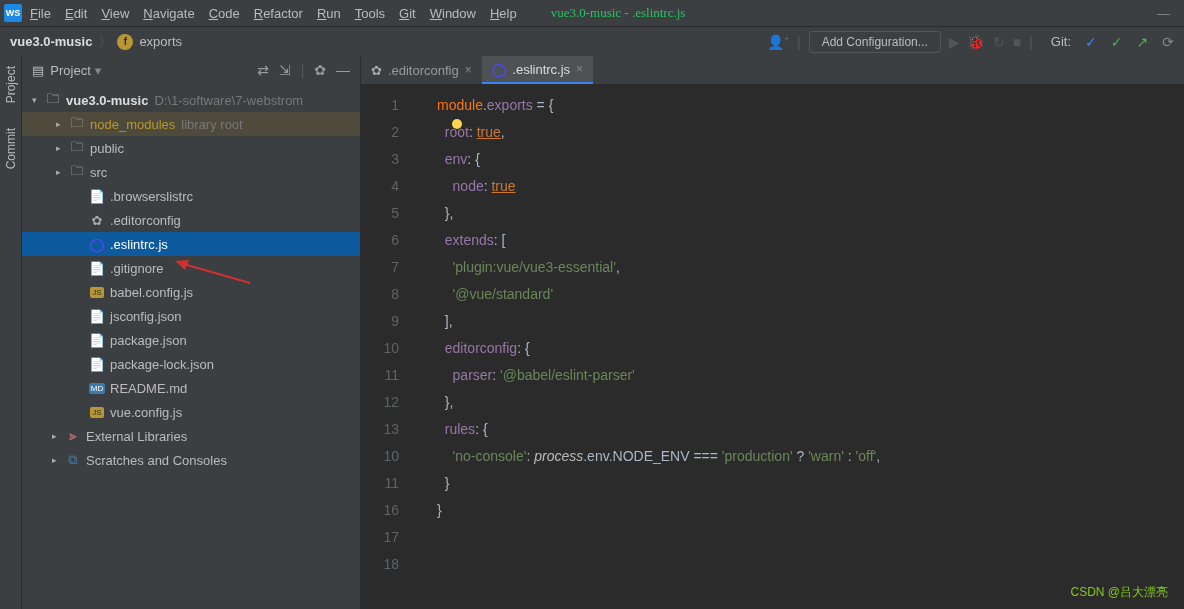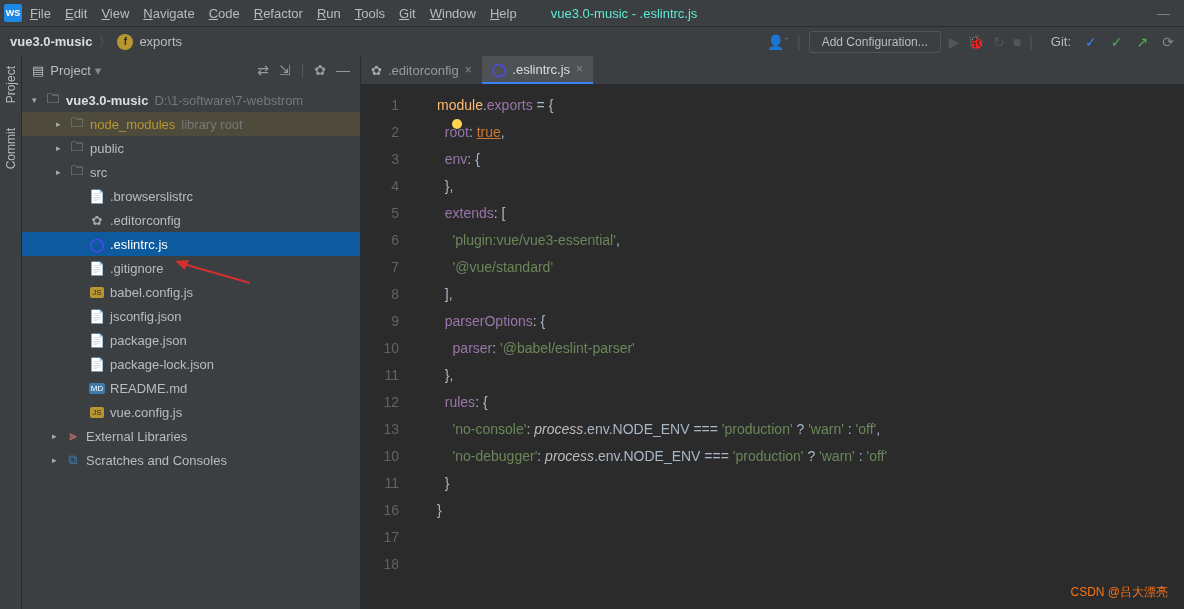--- a/index.html
+++ b/index.html
@@ -1,21 +1,21 @@
 <!DOCTYPE html>
 <html><head>
 <meta charset="utf-8">
 <style>
 * { margin:0; padding:0; box-sizing:border-box; font-family:"Segoe UI",Arial,sans-serif; }
 body { background:#2b2b2b; color:#bbb; width:1184px; height:609px; overflow:hidden; position:relative; }
 .menubar { height:26px; background:#3c3f41; display:flex; align-items:center; padding:0 4px; font-size:13px; color:#bbb; }
 .menubar .ws { width:18px; height:18px; background:#1e88e5; color:#fff; font-size:9px; font-weight:bold; display:flex; align-items:center; justify-content:center; border-radius:2px; margin-right:8px; }
 .menubar .mi { margin-right:14px; cursor:pointer; }
 .menubar .mi u { text-decoration:underline; }
-.menubar .title { color:#5eead4; margin-left:20px; }
+.menubar .title { color:#22c55e; margin-left:20px;font-family:Liberation Serif, serif; }
 .menubar .wc { margin-left:auto; display:flex; gap:18px; color:#888; padding-right:10px; }
 .navbar { height:30px; background:#3c3f41; border-top:1px solid #2b2b2b; display:flex; align-items:center; padding:0 10px; font-size:13px; }
 .navbar .bc { display:flex; align-items:center; gap:6px; }
 .navbar .sep { color:#666; }
 .navbar .fcirc { width:16px; height:16px; border-radius:50%; background:#b89732; color:#2b2b2b; font-size:10px; font-weight:bold; display:flex; align-items:center; justify-content:center; }
 .navbar .right { margin-left:auto; display:flex; align-items:center; gap:8px; }
 .navbar .btn { border:1px solid #555; padding:3px 12px; border-radius:3px; color:#bbb; font-size:12px; cursor:pointer; }
 .navbar .icon { color:#666; font-size:14px; cursor:pointer; }
 .navbar .git { color:#bbb; margin-left:10px; }
 .navbar .gi { margin-left:6px; font-size:14px; }
@@ -43,24 +43,24 @@
 .tab.active { background:#4e5254; color:#ddd; border-bottom:2px solid #3b82f6; }
 .tab .close { color:#888; font-size:12px; }
 .code { flex:1; display:flex; font-family:"Consolas","Menlo",monospace; font-size:14px; line-height:27px; }
 .gutter { width:48px; text-align:right; padding:8px 10px 0 0; color:#606366; }
 .foldg { width:20px; color:#555; font-size:11px; padding-top:8px; text-align:center; }
 .src { padding:8px 0 0 8px; position:relative; }
 .src .ln { height:27px; white-space:pre; }
 .kw { color:#cc7832;text-decoration:underline; }
 .str { color:#6a8759; }
 .prop { color:#9876aa; }
-.id { color:#fdba74; }
+.id { color:#f97316; }
 .it { font-style:italic; color:#bbb; }
 .op { color:#a9b7c6; }
-.wm { position:absolute; right:16px; bottom:8px; color:#f97316; font-size:12px; }
+.wm { position:absolute; right:16px; bottom:8px; color:#84cc16; font-size:12px; }
 .arrow { position:absolute; left:175px; top:258px; pointer-events:none; }
 .bulb { position:absolute; width:10px; height:10px; background:#ffd54f; border-radius:50%; left:23px; top:35px; }
 </style>
 </head>
 <body>
 
 <div class="menubar">
   <div class="ws">WS</div>
   <span id="menu-items"><span class="mi"><u>F</u>ile</span><span class="mi"><u>E</u>dit</span><span class="mi"><u>V</u>iew</span><span class="mi"><u>N</u>avigate</span><span class="mi"><u>C</u>ode</span><span class="mi"><u>R</u>efactor</span><span class="mi"><u>R</u>un</span><span class="mi"><u>T</u>ools</span><span class="mi"><u>G</u>it</span><span class="mi"><u>W</u>indow</span><span class="mi"><u>H</u>elp</span></span>
   <span class="title">vue3.0-music - .eslintrc.js</span>
@@ -223,31 +223,31 @@
           <div style="height: 27px;">&nbsp;</div>
           <div style="height: 27px;">&nbsp;</div>
           <div style="height: 27px;">&nbsp;</div>
           <div style="height: 27px;">&nbsp;</div>
         </div>
       <div class="src" id="src">
         <div class="bulb"></div>
       <div class="ln"><span class="id">module</span><span class="op">.</span><span class="prop">exports</span><span class="op"> = {</span></div>
           <div class="ln"><span class="prop">  root</span><span class="op">: </span><span class="kw">true</span><span class="op">,</span></div>
           <div class="ln"><span class="prop">  env</span><span class="op">: {</span></div>
+          <div class="ln"><span class="prop">    node</span><span class="op">: </span><span class="kw">true</span></div>
           <div class="ln"><span class="op">  },</span></div>
           <div class="ln"><span class="prop">  extends</span><span class="op">: [</span></div>
           <div class="ln"><span class="str">    'plugin:vue/vue3-essential'</span><span class="op">,</span></div>
           <div class="ln"><span class="str">    '@vue/standard'</span></div>
           <div class="ln"><span class="op">  ],</span></div>
-          <div class="ln"><span class="prop">  parserOptions</span><span class="op">: {</span></div>
+          <div class="ln"><span class="prop">  editorconfig</span><span class="op">: {</span></div>
           <div class="ln"><span class="prop">    parser</span><span class="op">: </span><span class="str">'@babel/eslint-parser'</span></div>
           <div class="ln"><span class="op">  },</span></div>
           <div class="ln"><span class="prop">  rules</span><span class="op">: {</span></div>
           <div class="ln"><span class="str">    'no-console'</span><span class="op">: </span><span class="it">process</span><span class="op">.env.NODE_ENV === </span><span class="str">'production'</span><span class="op"> ? </span><span class="str">'warn'</span><span class="op"> : </span><span class="str">'off'</span><span class="op">,</span></div>
-          <div class="ln"><span class="str">    'no-debugger'</span><span class="op">: </span><span class="it">process</span><span class="op">.env.NODE_ENV === </span><span class="str">'production'</span><span class="op"> ? </span><span class="str">'warn'</span><span class="op"> : </span><span class="str">'off'</span></div>
           <div class="ln"><span class="op">  }</span></div>
           <div class="ln"><span class="op">}</span></div>
           <div class="ln"><span class="op"></span></div>
         </div>
     </div>
   </div>
 </div>
 
 <svg class="arrow" width="80" height="30">
   <line x1="75" y1="25" x2="5" y2="5" stroke="#d32f2f" stroke-width="2"></line>

